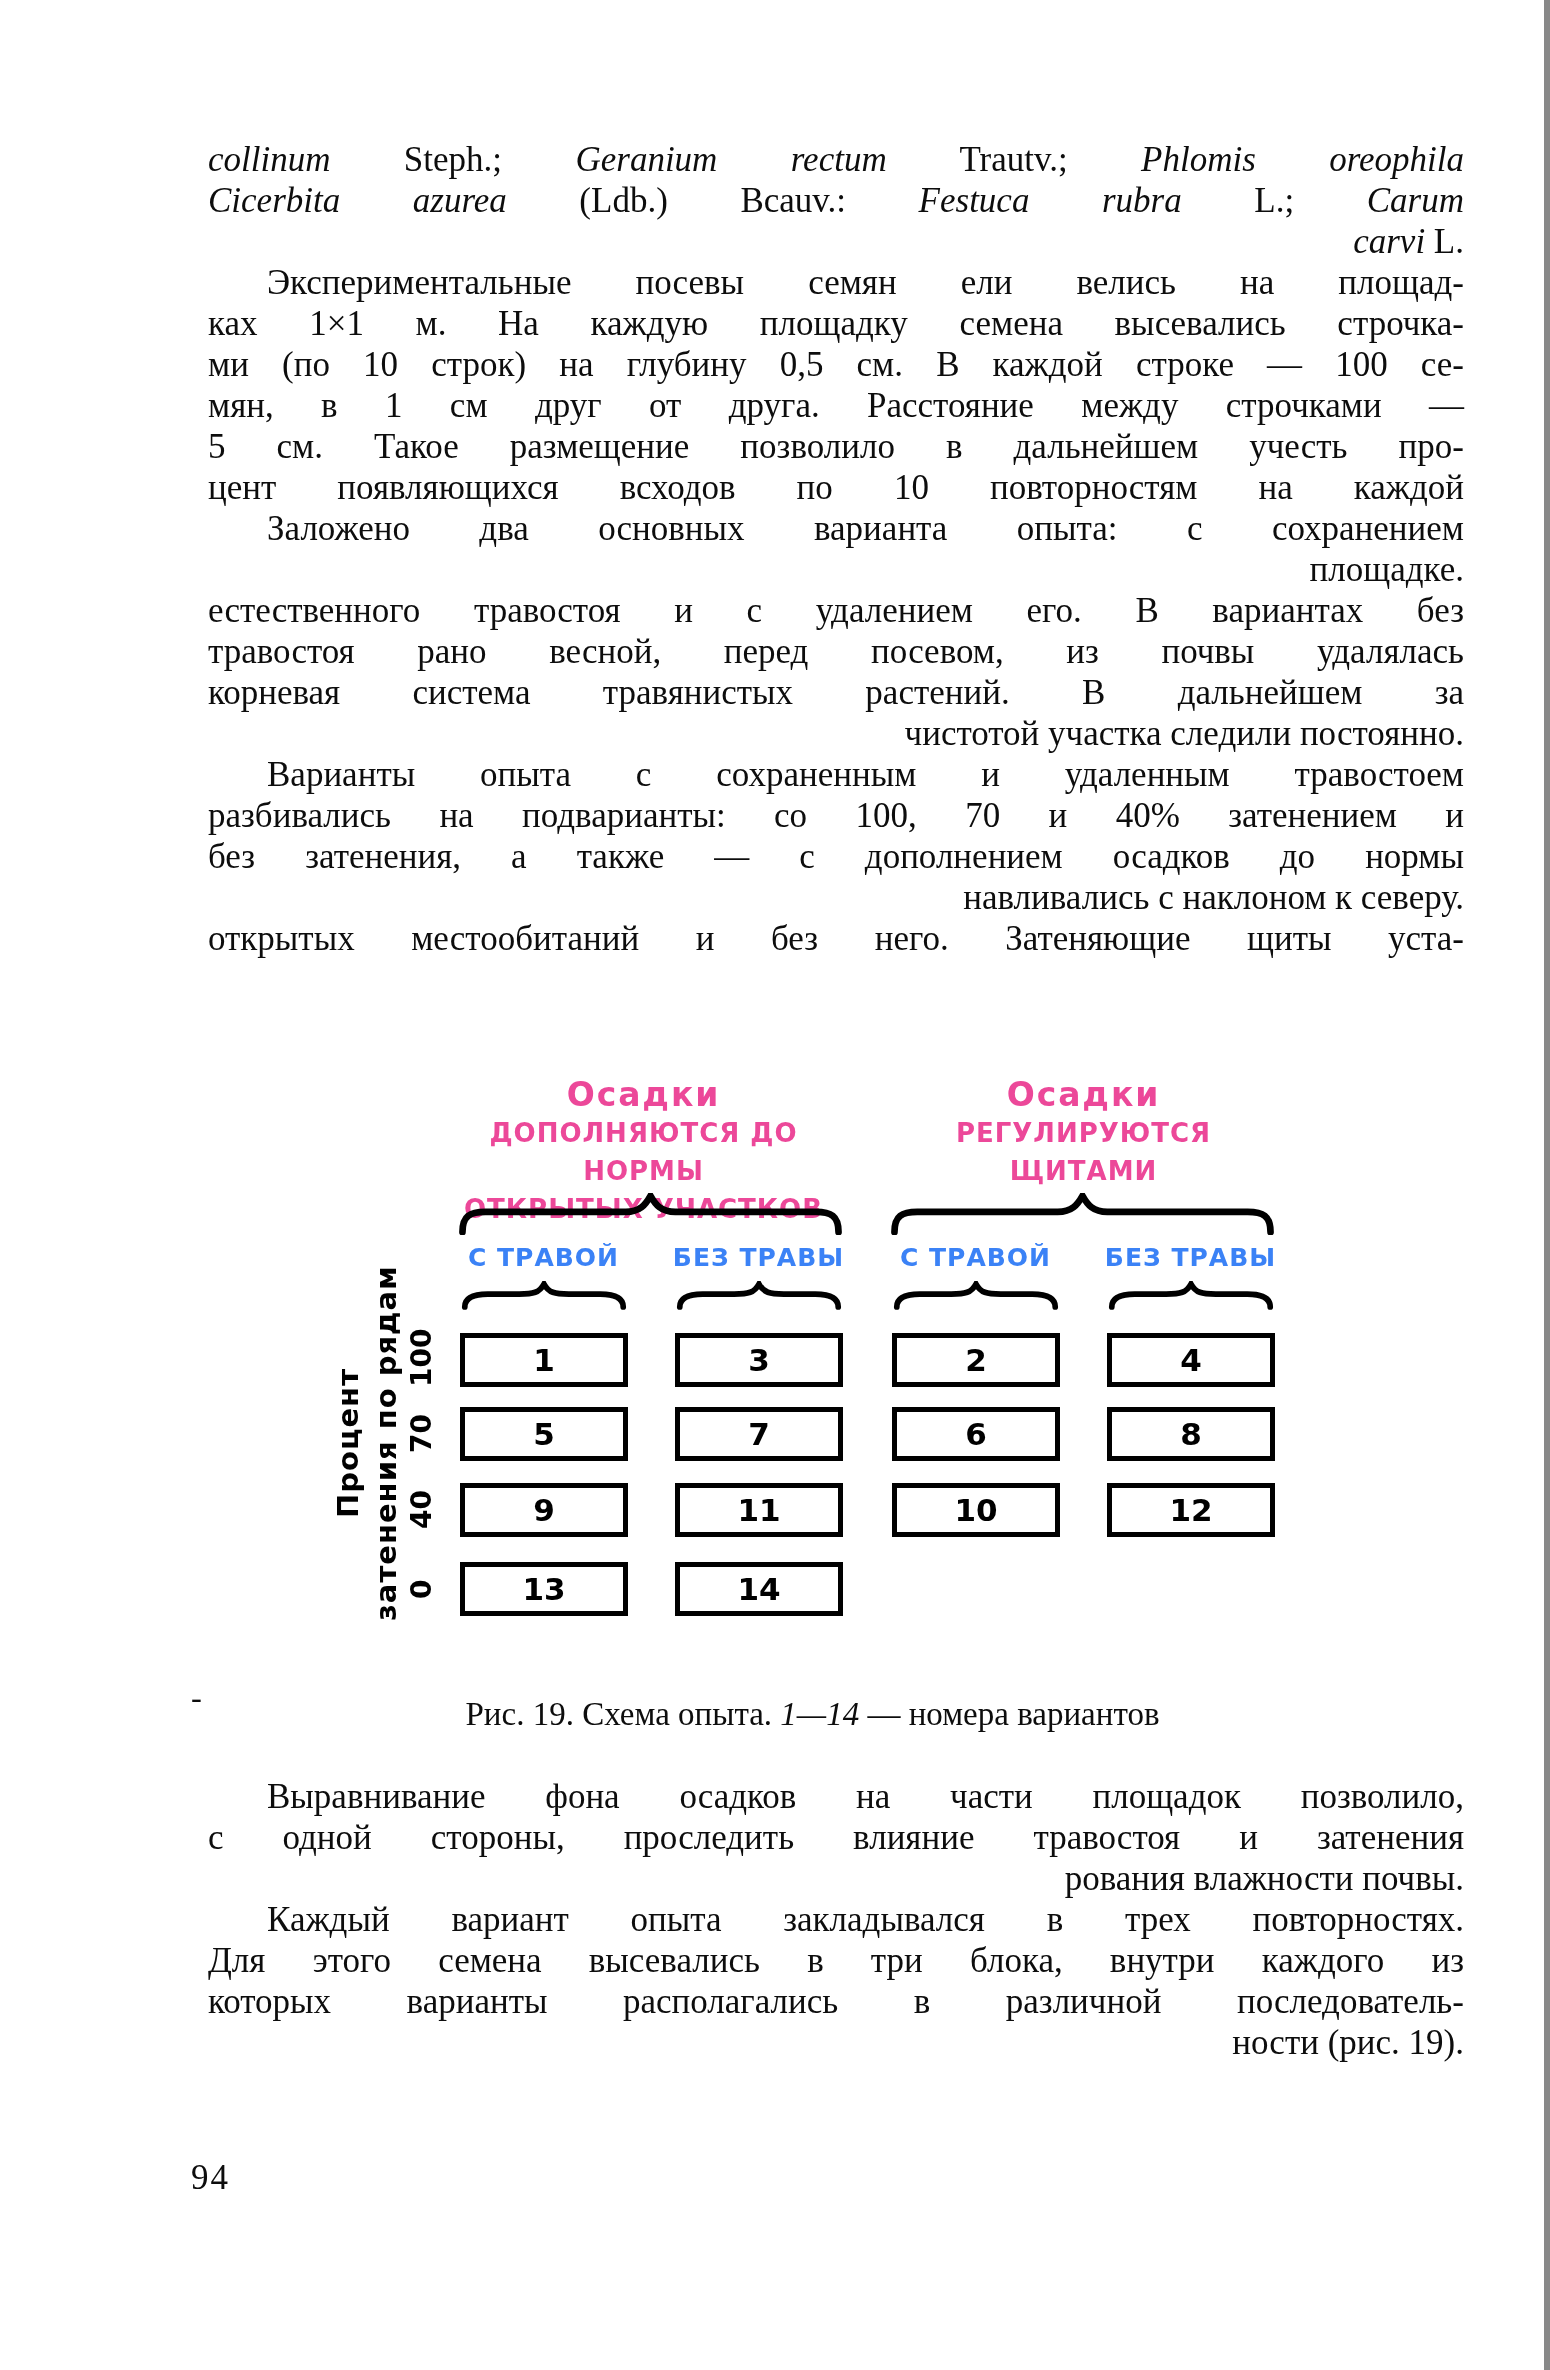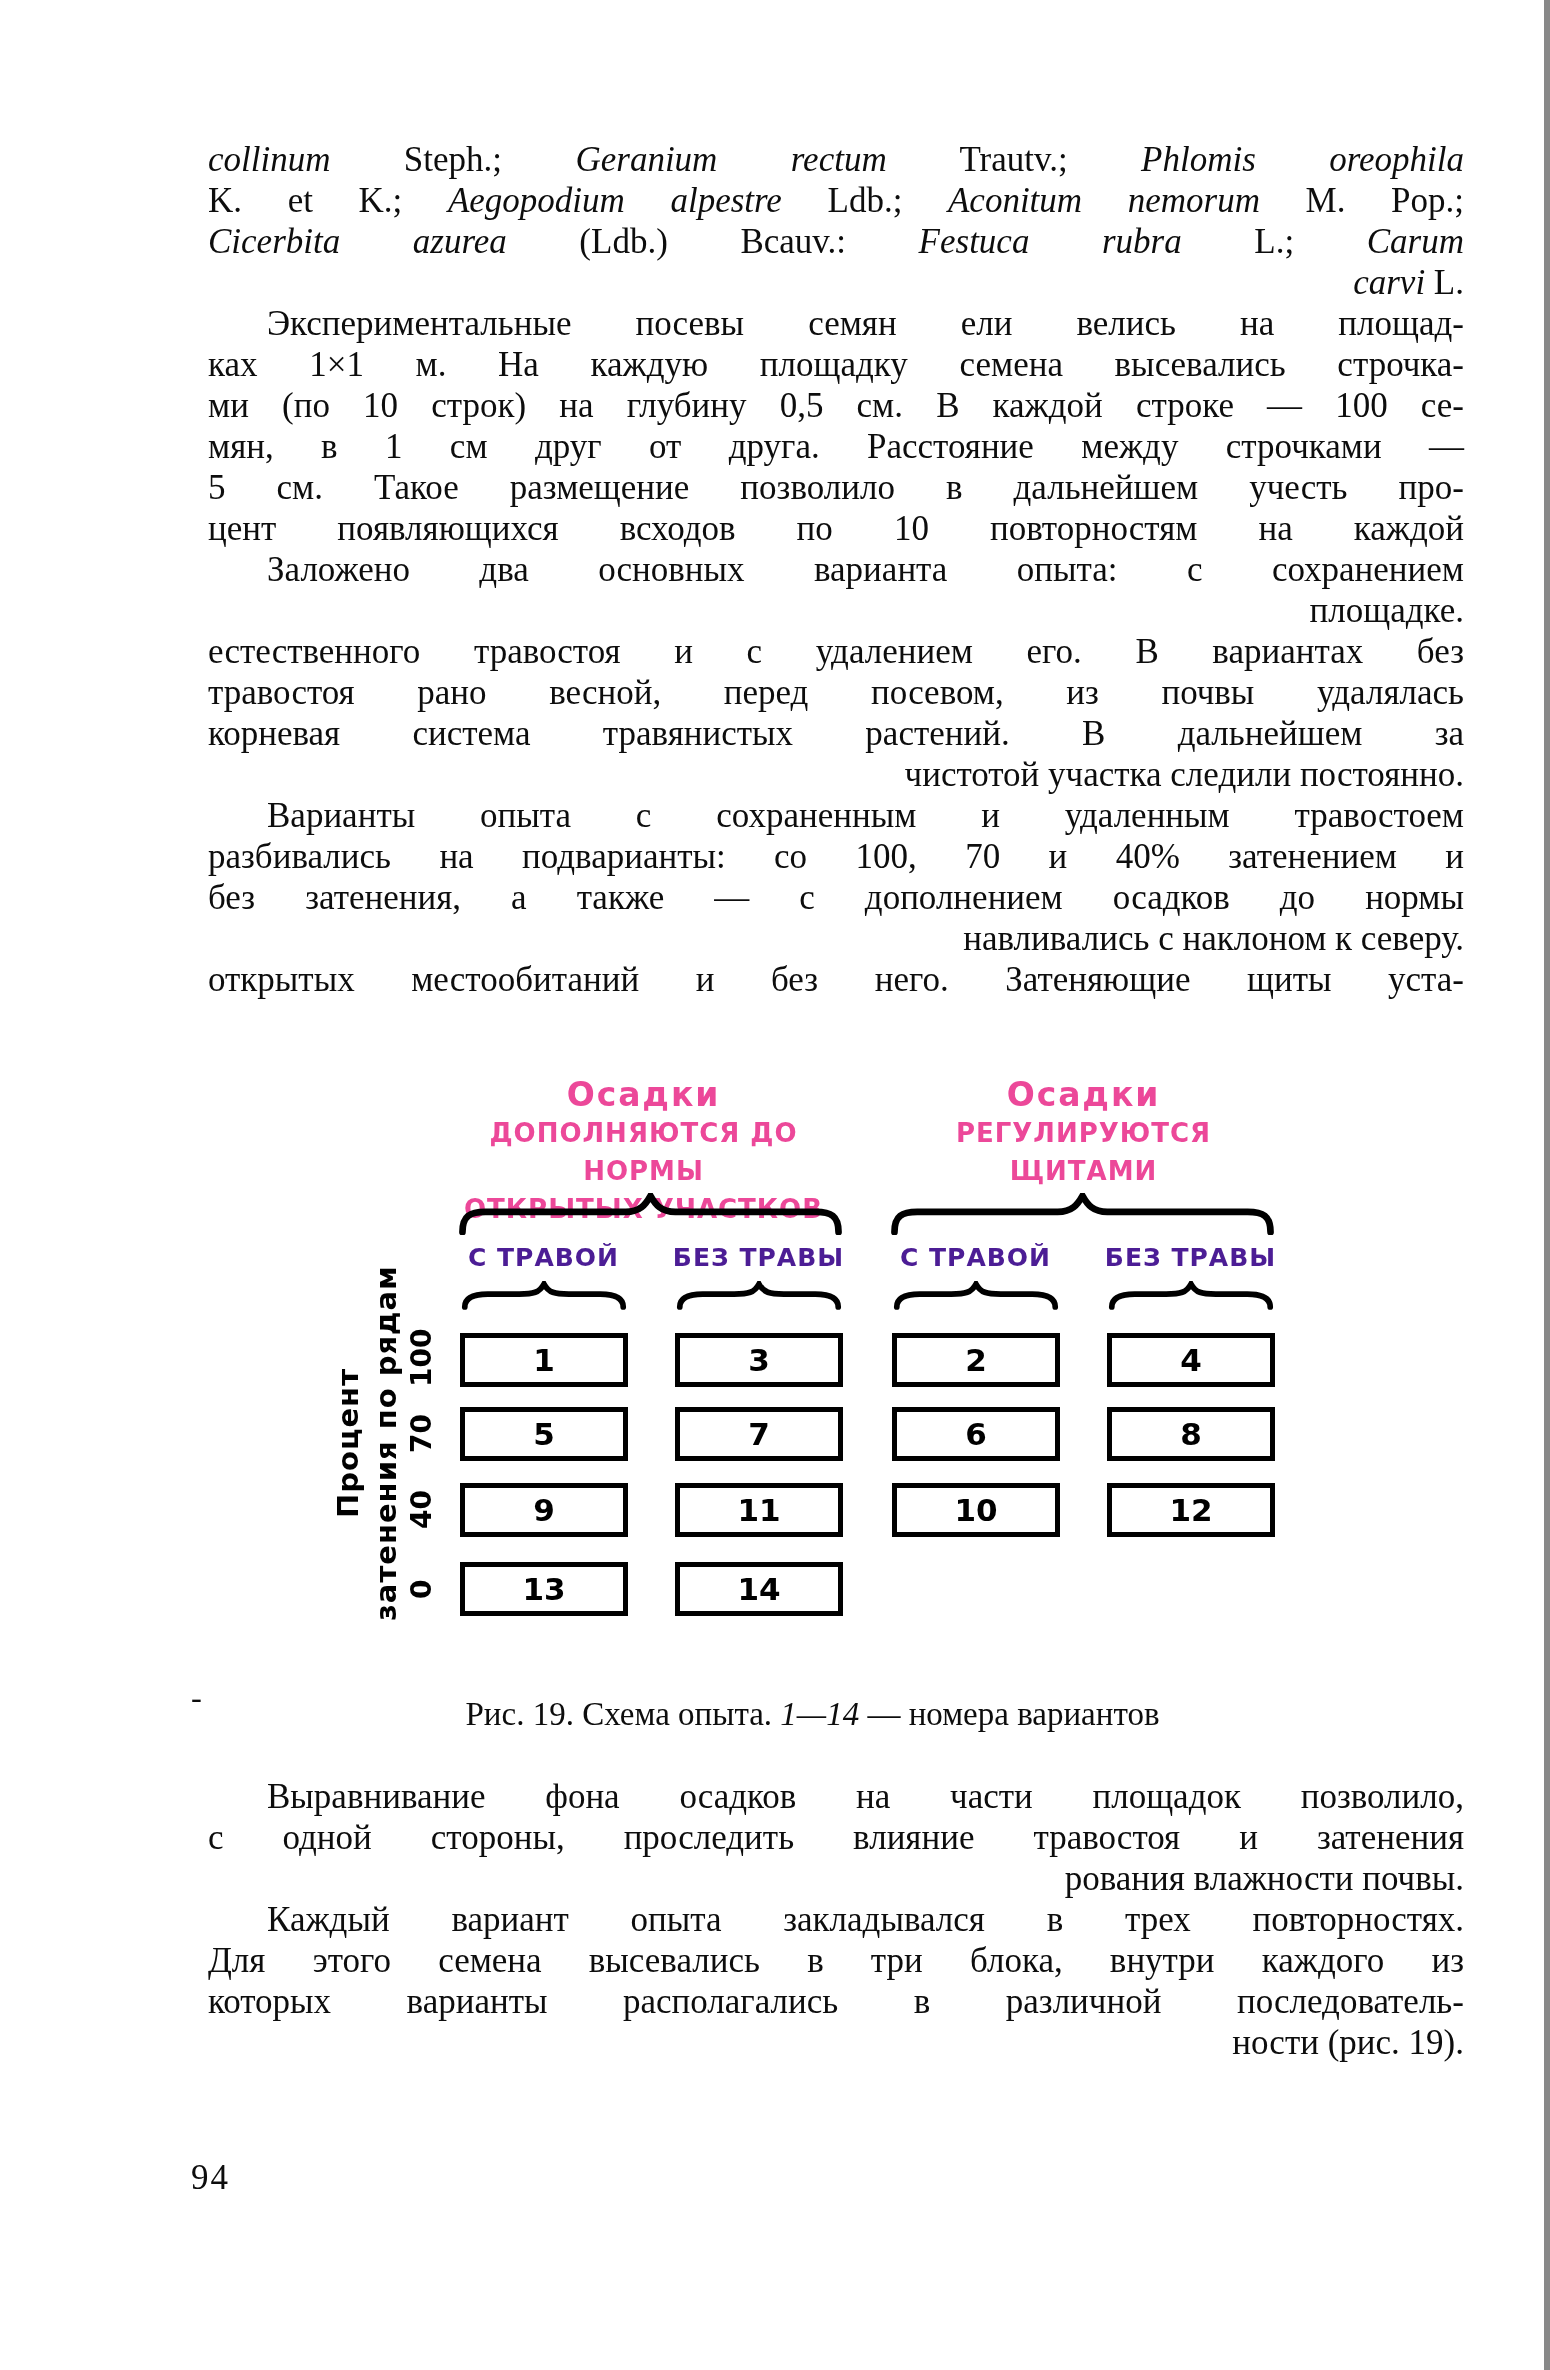--- a/index.html
+++ b/index.html
@@ -20,21 +20,21 @@
   .fig-head {
     position:absolute; text-align:center;
     font-family:"DejaVu Sans", sans-serif; font-weight:bold;
     font-size:26px; line-height:38px; letter-spacing:1px; color:#ec4899;
   }
   .fh-big { font-size:33px; letter-spacing:1.9px; }
   .brace { position:absolute; }
   .fcol {
     position:absolute; top:1243px; width:187px; text-align:center;
     font-family:"DejaVu Sans", sans-serif; font-weight:bold;
-    font-size:25px; letter-spacing:1px; color:#4c1d95;
+    font-size:25px; letter-spacing:1px; color:#3b82f6;
   }
   .fbox {
     position:absolute; width:168px; height:54px; box-sizing:border-box;
     border:5.7px solid #000; background:#fff;
     display:flex; align-items:center; justify-content:center;
     font-family:"DejaVu Sans", sans-serif; font-weight:bold; font-size:31px; color:#000;
   }
   .vert {
     position:absolute; writing-mode:vertical-rl; transform:rotate(180deg);
     text-align:center; font-family:"DejaVu Sans", sans-serif; font-weight:bold; color:#000;
@@ -48,21 +48,20 @@
   }
   .stray { position:absolute; left:191px; top:1679px; font-size:32.5px; }
   .pagenum { position:absolute; left:191px; top:2158px; font-size:35px; letter-spacing:1.9px; }
 </style>
 </head>
 <body>
 
 <div class="page">
   <div class="body-text" id="textTop">
       <div class="tline just"><span class="it">collinum</span><span> Steph.; </span><span class="it">Geranium rectum</span><span> Trautv.; </span><span class="it">Phlomis oreophila</span></div>
-      <div class="tline just"><span>K. et K.; </span><span class="it">Aegopodium alpestre</span><span> Ldb.; </span><span class="it">Aconitum nemorum</span><span> M. Pop.;</span></div>
       <div class="tline just"><span class="it">Cicerbita azurea</span><span> (Ldb.) Bcauv.: </span><span class="it">Festuca rubra</span><span> L.; </span><span class="it">Carum</span></div>
       <div class="tline"><span class="it">carvi</span><span> L.</span></div>
       <div class="tline just ind"><span>Экспериментальные посевы семян ели велись на площад-</span></div>
       <div class="tline just"><span>ках 1×1 м. На каждую площадку семена высевались строчка-</span></div>
       <div class="tline just"><span>ми (по 10 строк) на глубину 0,5 см. В каждой строке — 100 се-</span></div>
       <div class="tline just"><span>мян, в 1 см друг от друга. Расстояние между строчками —</span></div>
       <div class="tline just"><span>5 см. Такое размещение позволило в дальнейшем учесть про-</span></div>
       <div class="tline just"><span>цент появляющихся всходов по 10 повторностям на каждой</span></div>
       <div class="tline just ind"><span>Заложено два основных варианта опыта: с сохранением</span></div>
       <div class="tline"><span>площадке.</span></div>

